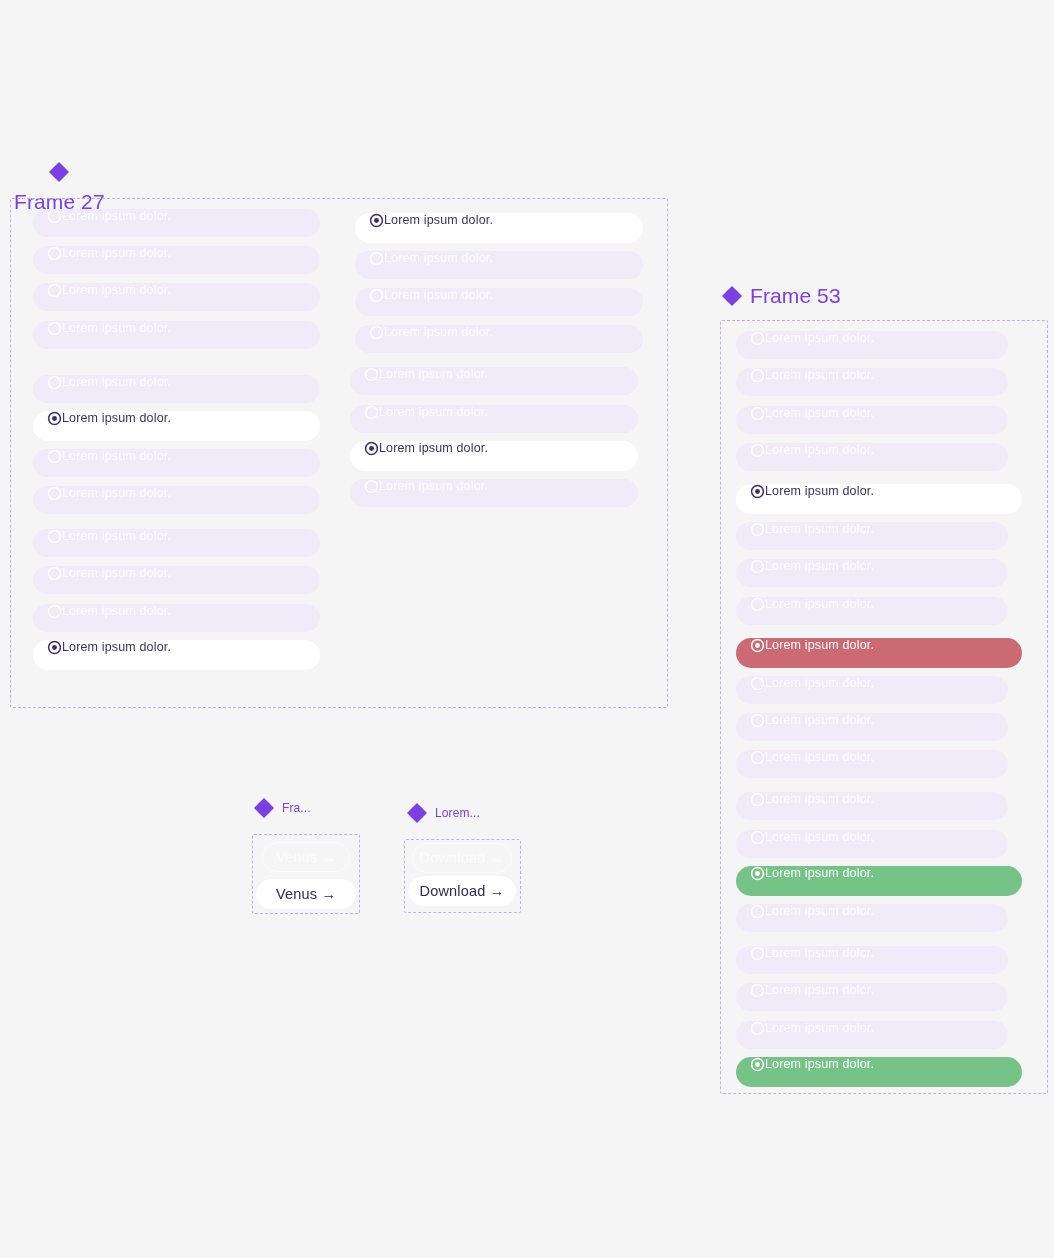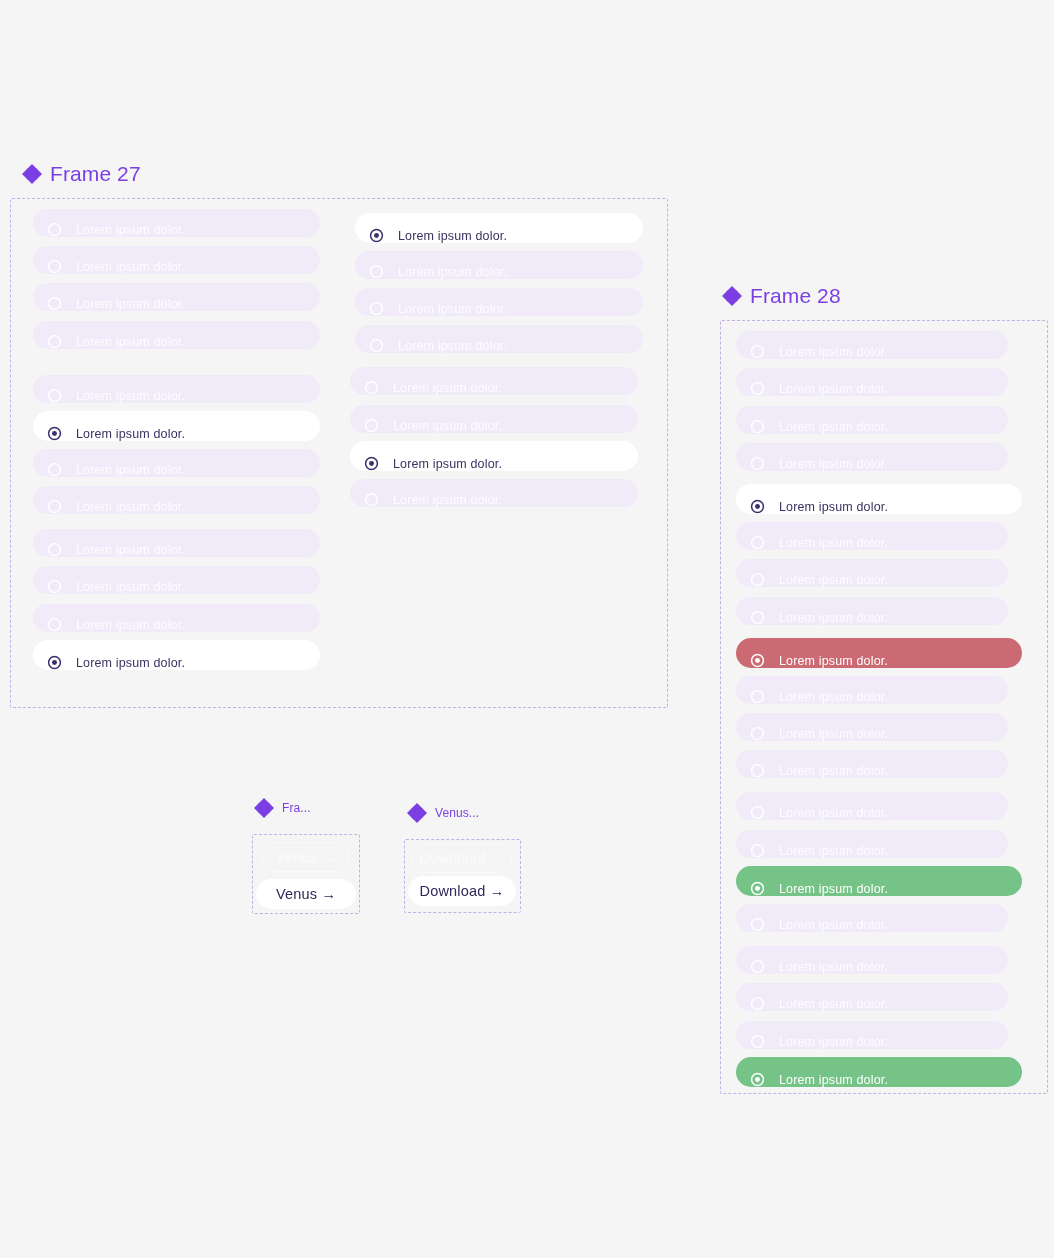--- a/index.html
+++ b/index.html
@@ -44,26 +44,26 @@
     border: 1px dashed #c3aee8;
     border-radius: 2px;
     box-sizing: border-box;
     background: transparent;
   }
 
   
   .radio-row {
     position: absolute;
     display: flex;
-    align-items: flex-end;
+    align-items: flex-start;
     box-sizing: border-box;
     border-radius: 999px;
     height: 28px;
     padding: 0 14px;
-    gap: 14px;
+    gap: 0;
     overflow: hidden;
   }
   .radio-row .row-label {
     font-size: 12.5px;
     line-height: 14px;
     letter-spacing: .15px;
     white-space: nowrap;
   }
   .radio-row .radio-mark {
     width: 15px;
@@ -120,21 +120,21 @@
   }
   .pill-btn.solid {
     background: #ffffff;
     border: 1px solid #ffffff;
     color: #31285a;
   }
 </style>
 </head>
 <body>
 
-<div class="frame-label" style="left:22px; top:162px;">
+<div class="frame-label" style="left:14px; top:162px;flex-direction:column;">
   <svg class="cluster-icon" viewBox="0 0 20 20">
     <g fill="#7b3fe4">
       <rect x="6.1" y="1.6" width="7.8" height="7.8" transform="rotate(45 10 5.5)"></rect>
       <rect x="6.1" y="10.6" width="7.8" height="7.8" transform="rotate(45 10 14.5)"></rect>
       <rect x="1.6" y="6.1" width="7.8" height="7.8" transform="rotate(45 5.5 10)"></rect>
       <rect x="10.6" y="6.1" width="7.8" height="7.8" transform="rotate(45 14.5 10)"></rect>
     </g>
   </svg>
   <span class="label-text">Frame 27</span>
 </div>
@@ -269,21 +269,21 @@
 
 <div class="frame-label" style="left:722px; top:284px;">
   <svg class="cluster-icon" viewBox="0 0 20 20">
     <g fill="#7b3fe4">
       <rect x="6.1" y="1.6" width="7.8" height="7.8" transform="rotate(45 10 5.5)"></rect>
       <rect x="6.1" y="10.6" width="7.8" height="7.8" transform="rotate(45 10 14.5)"></rect>
       <rect x="1.6" y="6.1" width="7.8" height="7.8" transform="rotate(45 5.5 10)"></rect>
       <rect x="10.6" y="6.1" width="7.8" height="7.8" transform="rotate(45 14.5 10)"></rect>
     </g>
   </svg>
-  <span class="label-text">Frame 28</span>
+  <span class="label-text">Frame 53</span>
 </div>
 
 <div class="frame-box" style="left:720px; top:320px; width:328px; height:774px;"></div>
 
 <div class="radio-row v-default" style="left:736px; top:331px; width:272px;">
   <svg class="radio-mark" viewBox="0 0 16 16">
       <circle cx="8" cy="8" r="6.3" fill="none" stroke="#ffffff" stroke-width="1.5"></circle>
     </svg>
   <span class="row-label">Lorem ipsum dolor.</span>
 </div>
@@ -423,17 +423,17 @@
 
 <div class="frame-label small" style="left:407px; top:801px;">
   <svg class="cluster-icon" viewBox="0 0 20 20">
     <g fill="#7b3fe4">
       <rect x="6.1" y="1.6" width="7.8" height="7.8" transform="rotate(45 10 5.5)"></rect>
       <rect x="6.1" y="10.6" width="7.8" height="7.8" transform="rotate(45 10 14.5)"></rect>
       <rect x="1.6" y="6.1" width="7.8" height="7.8" transform="rotate(45 5.5 10)"></rect>
       <rect x="10.6" y="6.1" width="7.8" height="7.8" transform="rotate(45 14.5 10)"></rect>
     </g>
   </svg>
-  <span class="label-text">Venus...</span>
+  <span class="label-text">Lorem...</span>
 </div>
 <div class="frame-box" style="left:404px; top:839px; width:117px; height:74px;"></div>
 <div class="pill-btn ghost" style="left:412px; top:843px; width:100px;">Download →</div>
 <div class="pill-btn solid" style="left:408px; top:876px; width:108px;">Download →</div>
 
 </body></html>

